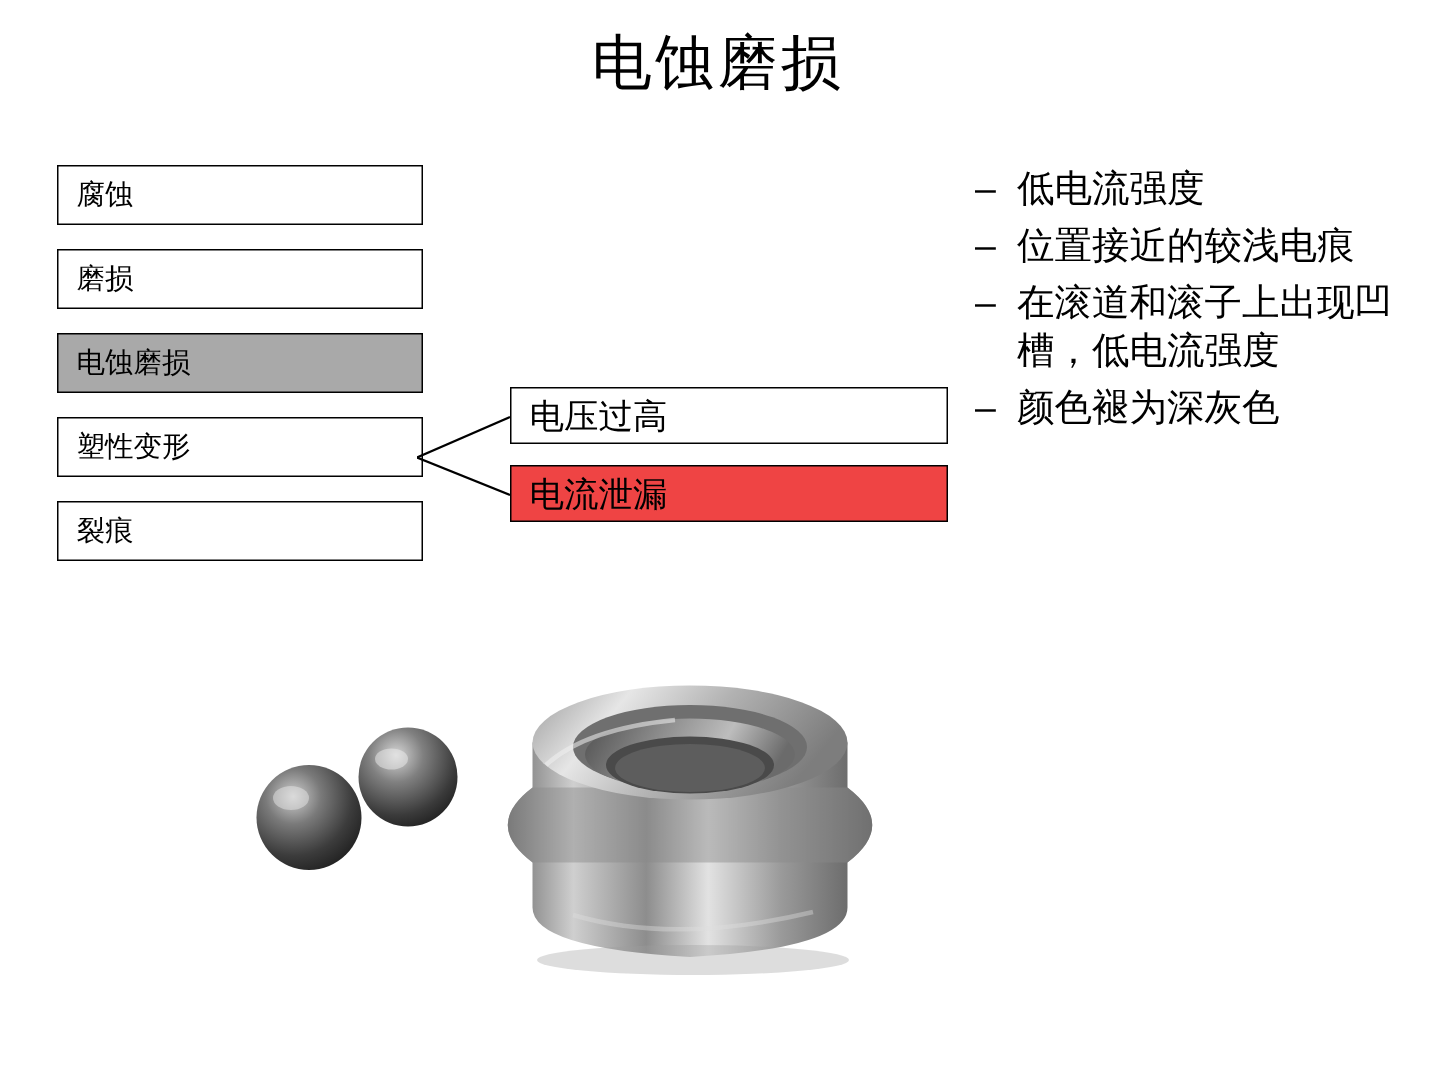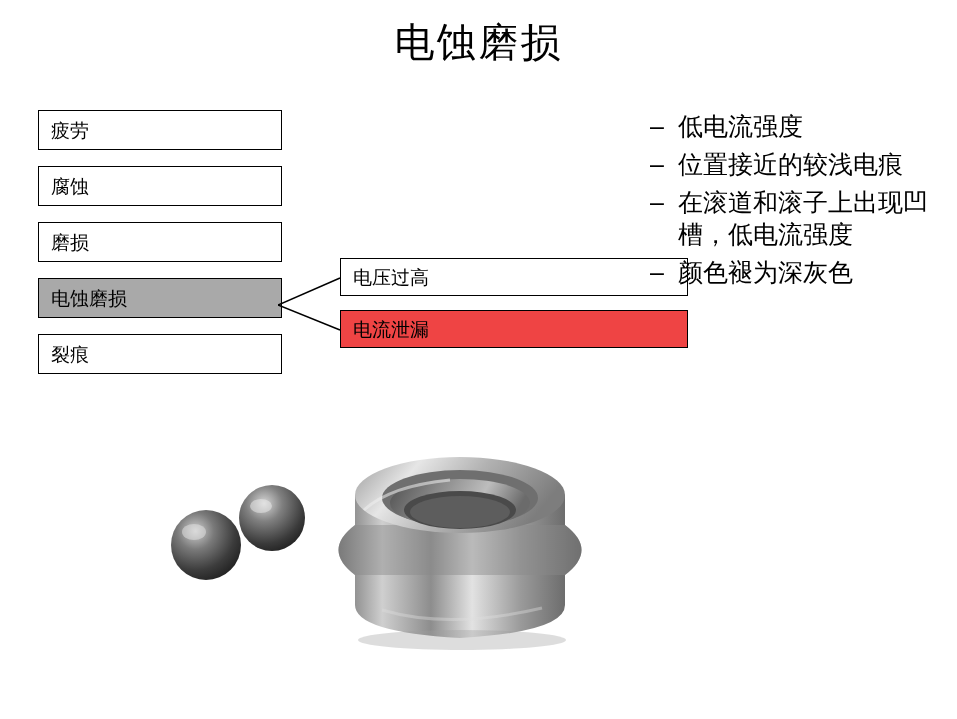--- a/index.html
+++ b/index.html
@@ -55,28 +55,28 @@
   .box.highlight {
     background: #a9a9a9;
   }
   
   .branch {
     position: absolute;
     left: 340px;
   }
   .branch-box {
     box-sizing: border-box;
-    width: 348px;
+    width: 292px;
     height: 38px;
     border: 1.5px solid #000000;
     background: #ffffff;
     display: flex;
     align-items: center;
     padding-left: 12px;
-    font-size: 19px;
+    font-size: 23px;
     line-height: 1;
   }
   .branch-box.shaded {
     background: #ef4444;
   }
   #branch-voltage { top: 258px; }
   #branch-leak { top: 310px; }
   
   .connector {
     position: absolute;
@@ -118,30 +118,30 @@
 </style>
 </head>
 <body>
 
 <div class="slide">
 
   <div class="title">电蚀磨损</div>
 
   <div class="left-list">
     <div class="box">
-      <span>疲劳</span>
-    </div>
-    <div class="box">
       <span>腐蚀</span>
     </div>
     <div class="box">
       <span>磨损</span>
     </div>
     <div class="box highlight">
       <span>电蚀磨损</span>
+    </div>
+    <div class="box">
+      <span>塑性变形</span>
     </div>
     <div class="box">
       <span>裂痕</span>
     </div>
   </div>
 
   <svg class="connector" viewBox="0 0 70 110">
     <line x1="0" y1="55" x2="62" y2="28" stroke="#000000" stroke-width="1.5"></line>
     <line x1="0" y1="55" x2="62" y2="80" stroke="#000000" stroke-width="1.5"></line>
   </svg>

